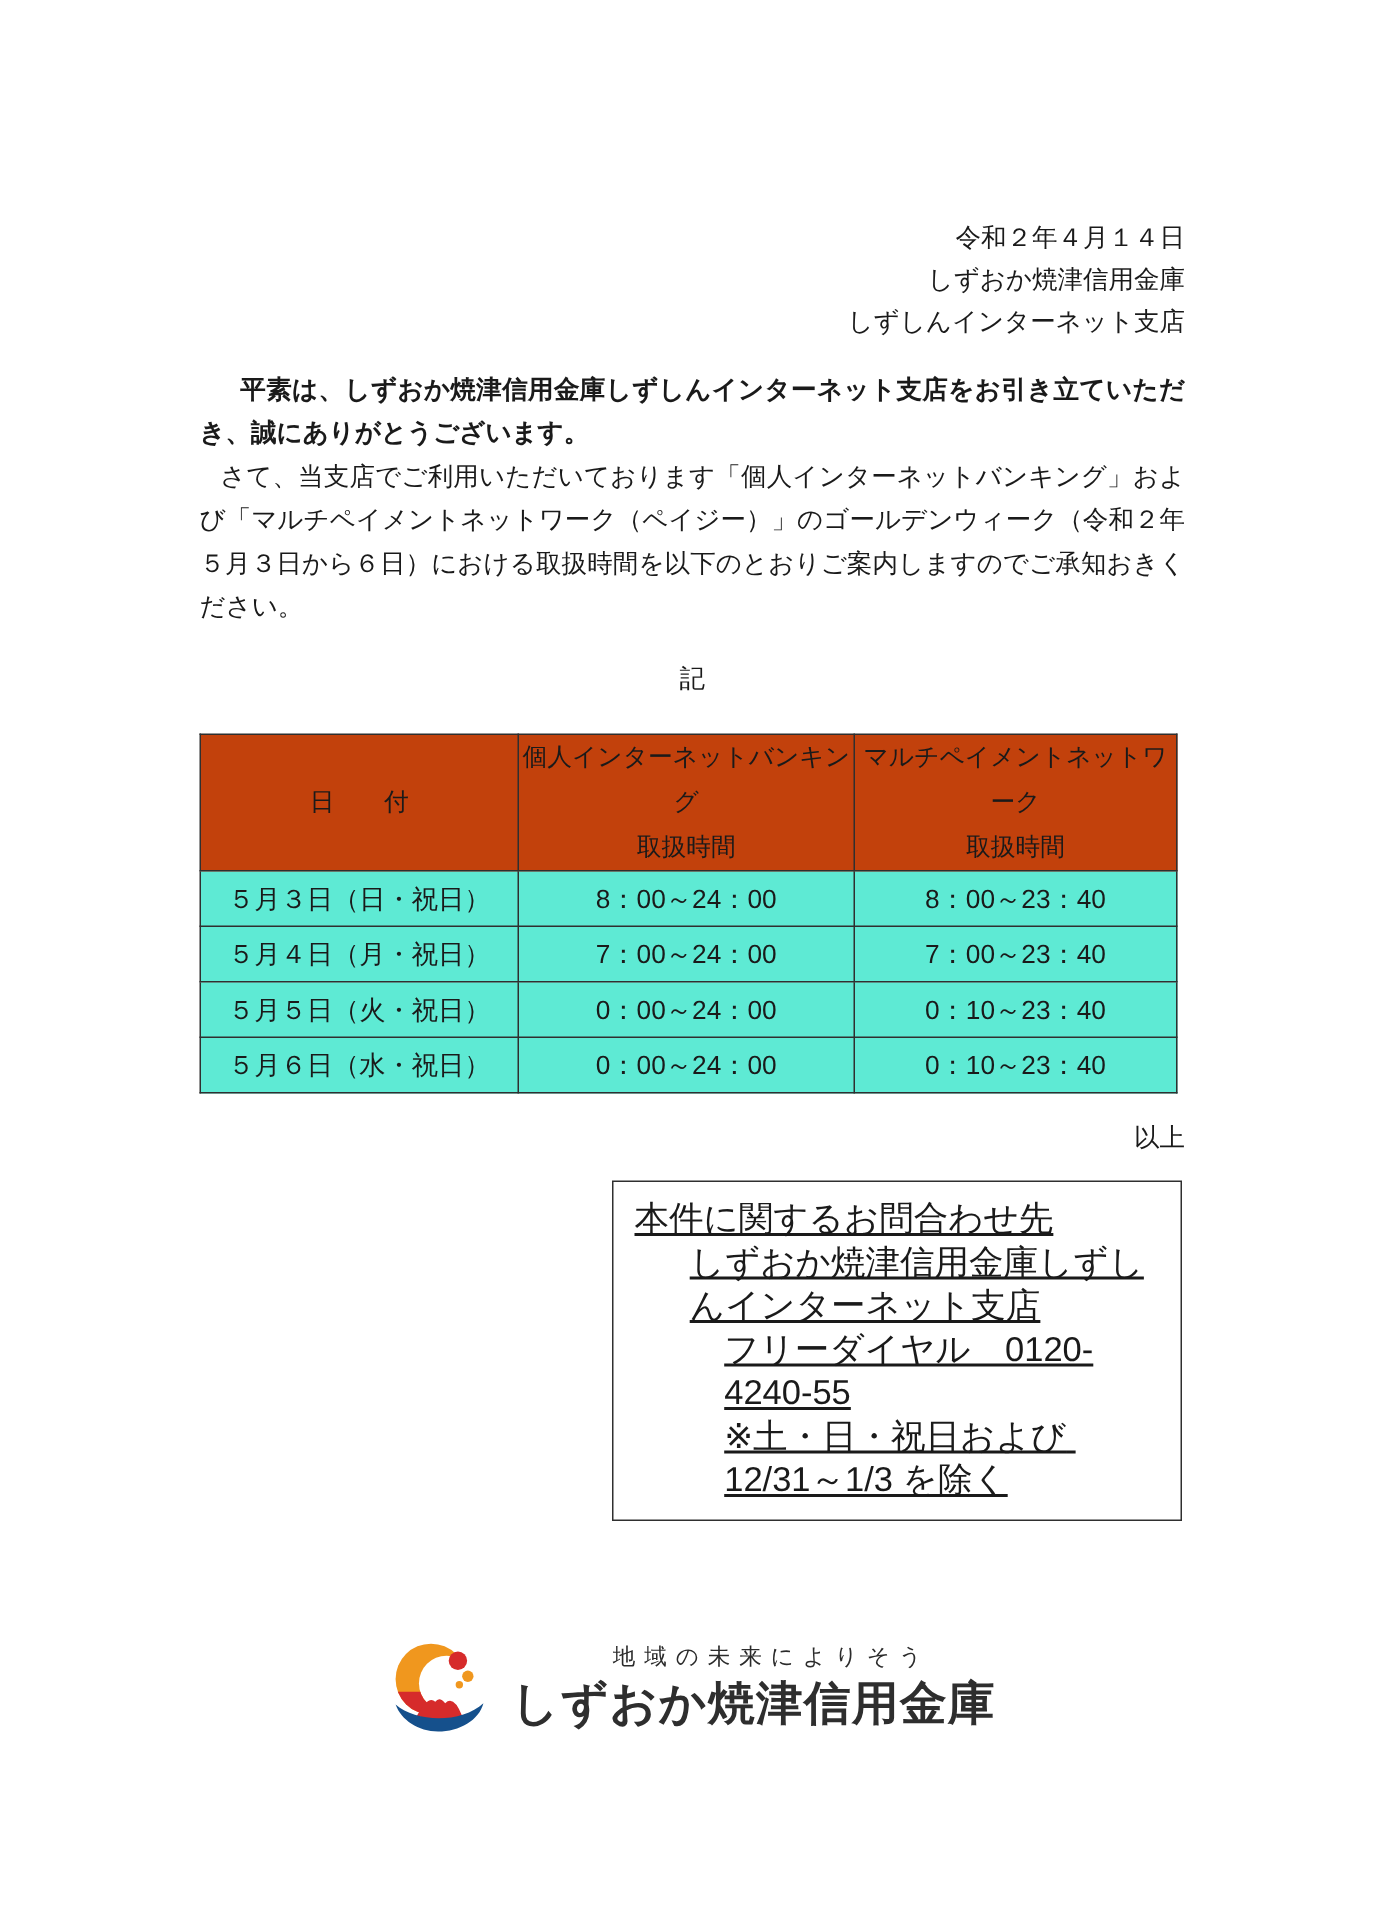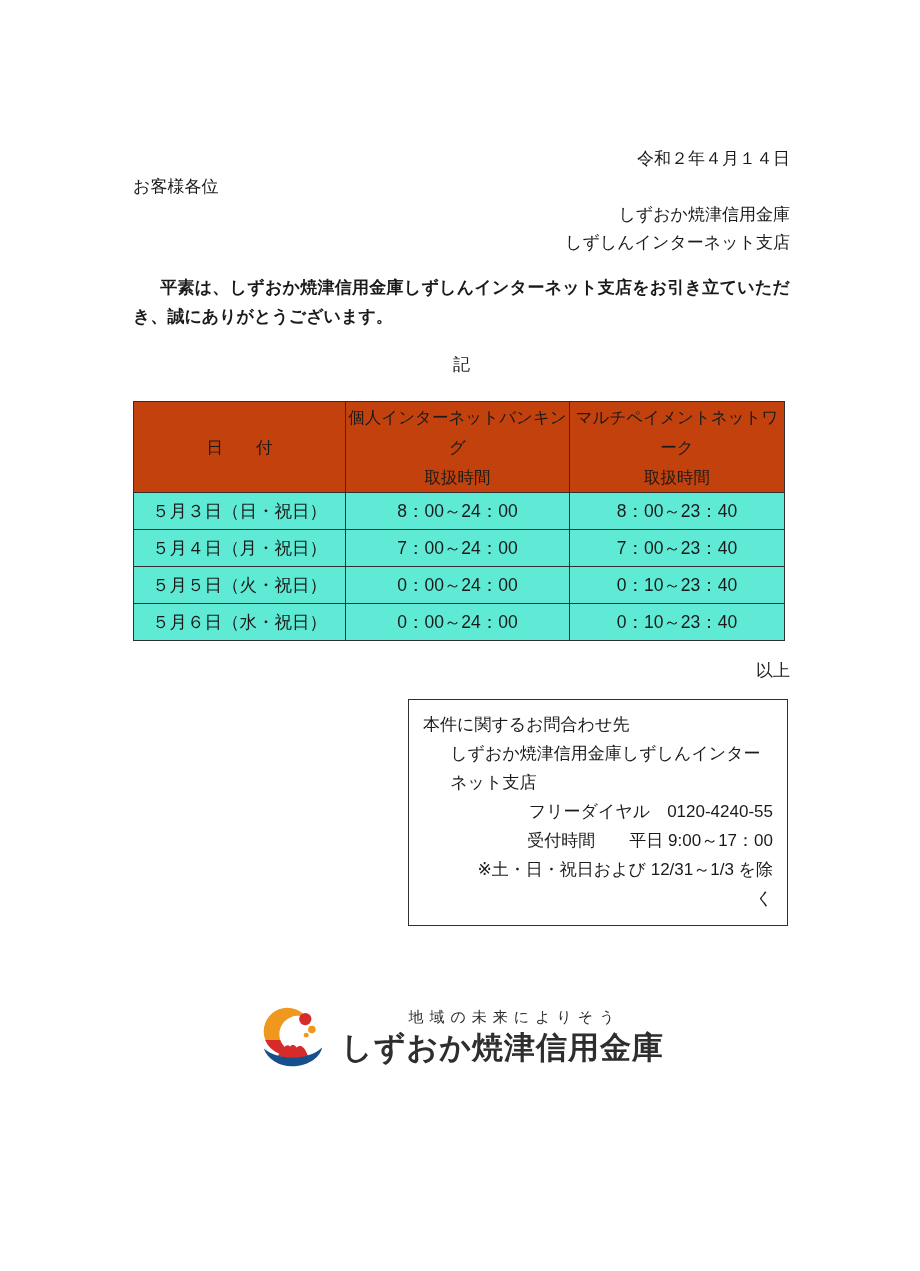--- a/index.html
+++ b/index.html
@@ -85,26 +85,27 @@
 
   .contact-box {
     margin-top: 14px;
     margin-left: 275px;
     width: 380px;
     border: 1.5px solid #2f2f2f;
     box-sizing: border-box;
     padding: 10px 14px 12px 14px;
   }
   .contact-box .cline {
-    font-size: 17px;
+    font-size: 23px;
     line-height: 29px;
     white-space: pre-wrap;
+    text-decoration: underline;
   }
   .ind-1 { padding-left: 1.6em; }
-  .ind-2 { padding-left: 2.6em; text-align: right; }
+  .ind-2 { padding-left: 2.6em; }
 
   .logo-block {
     margin-top: 76px;
     display: flex;
     align-items: center;
     justify-content: center;
     width: 657px;
   }
   .logo-mark {
     width: 68px;
@@ -129,26 +130,26 @@
     line-height: 42px;
   }
 </style>
 </head>
 <body>
 
 <div class="page">
   <div class="content">
 
     <div class="line right date-line">令和２年４月１４日</div>
-    <div class="line">お客様各位</div>
     <div class="line right">しずおか焼津信用金庫</div>
     <div class="line right">しずしんインターネット支店</div>
 
 
     <div class="para para-1">平素は、しずおか焼津信用金庫しずしんインターネット支店をお引き立ていただき、誠にありがとうございます。</div>
+    <div class="para para-2">さて、当支店でご利用いただいております「個人インターネットバンキング」および「マルチペイメントネットワーク（ペイジー）」のゴールデンウィーク（令和２年５月３日から６日）における取扱時間を以下のとおりご案内しますのでご承知おきください。</div>
 
     <div class="record-mark">記</div>
 
     <table class="hours">
       <colgroup>
           <col class="c-date">
           <col class="c-ib">
           <col class="c-mp">
         </colgroup>
       <thead>
@@ -187,21 +188,20 @@
         </tr>
       </tbody>
     </table>
 
     <div class="closing">以上</div>
 
     <div class="contact-box">
       <div class="cline">本件に関するお問合わせ先</div>
       <div class="cline ind-1">しずおか焼津信用金庫しずしんインターネット支店</div>
       <div class="cline ind-2">フリーダイヤル　0120-4240-55</div>
-      <div class="cline ind-2">受付時間　　平日 9:00～17：00</div>
       <div class="cline ind-2">※土・日・祝日および 12/31～1/3 を除く</div>
     </div>
 
     <div class="logo-block">
       <svg class="logo-mark" viewBox="0 0 72 72" xmlns="http://www.w3.org/2000/svg" aria-hidden="true">
         <defs>
           <mask id="ringMask">
             <circle cx="30" cy="29" r="25" fill="#ffffff"></circle>
             <circle cx="41" cy="32" r="19.5" fill="#000000"></circle>
           </mask>

